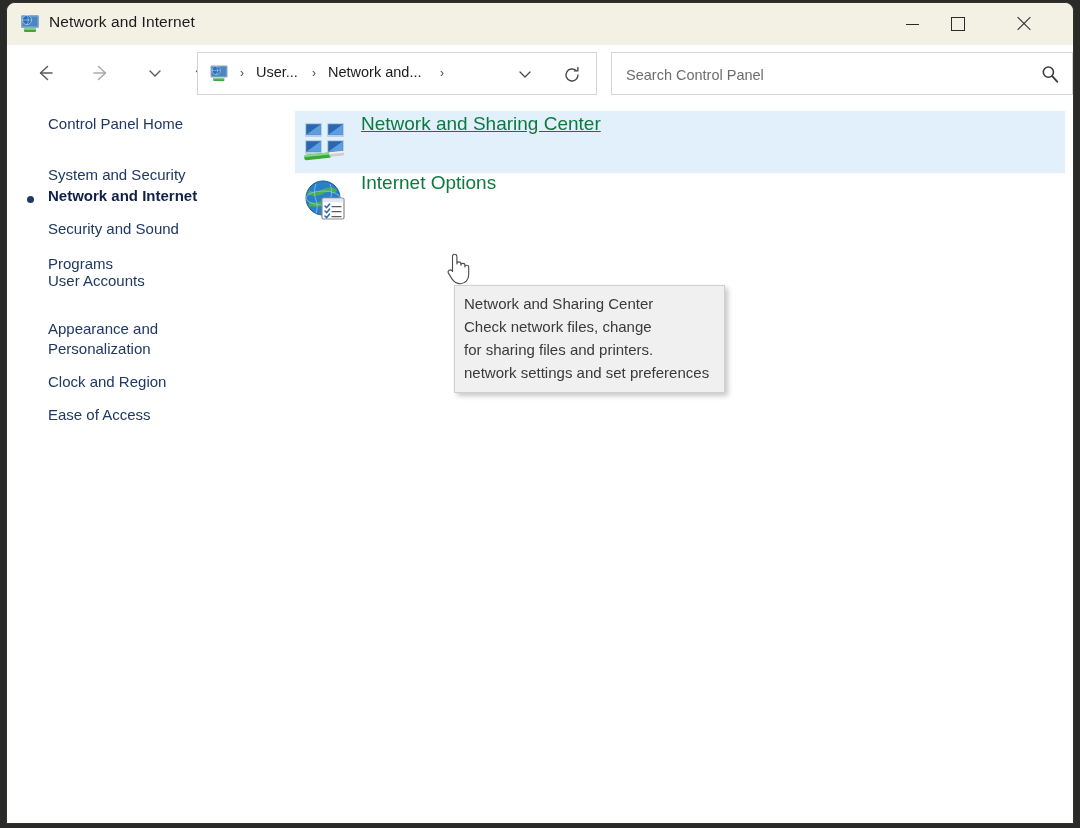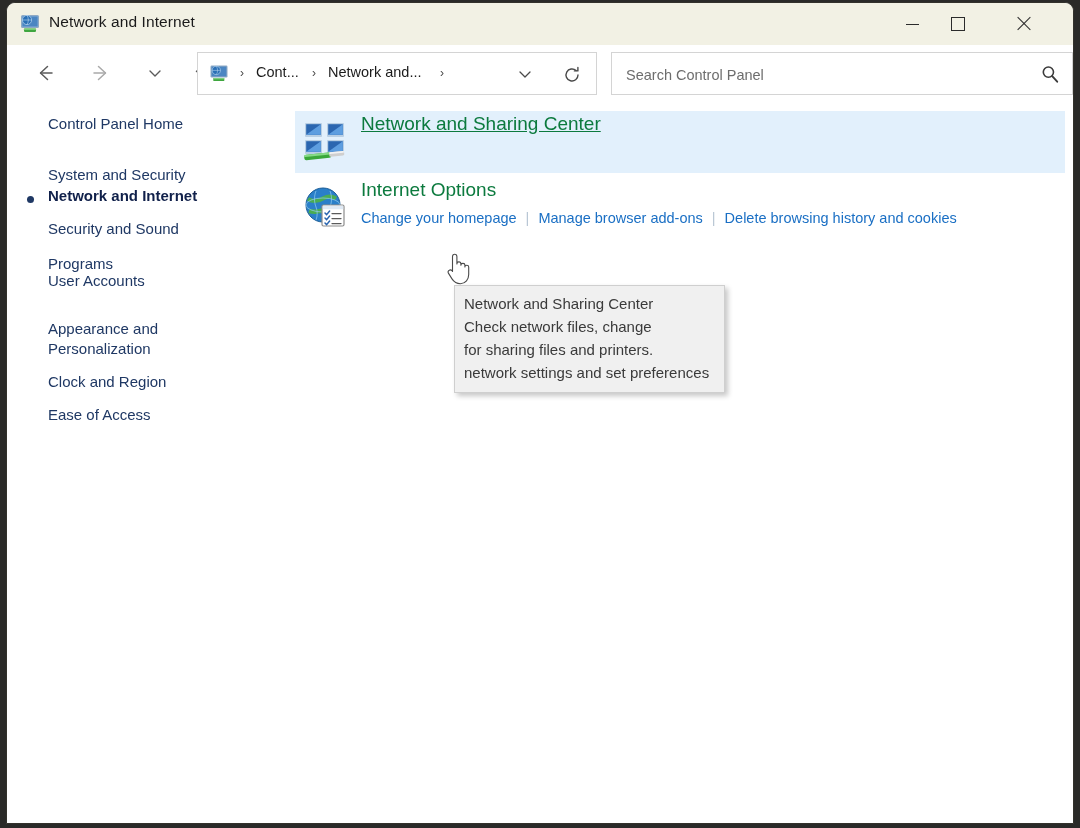--- a/index.html
+++ b/index.html
@@ -379,21 +379,21 @@
         <rect x="1.5" y="1.5" width="17" height="12" rx="1.2" fill="#8ea9c4"></rect>
         <rect x="2.6" y="2.6" width="14.8" height="9.8" fill="#4b86c2"></rect>
         <circle cx="7.3" cy="6.4" r="4.2" fill="#2a6fb5"></circle>
         <circle cx="7.3" cy="6.4" r="4.2" fill="none" stroke="#bcd8f0" stroke-width="0.6"></circle>
         <path d="M3.1 6.4h8.4M7.3 2.2c1.7 2.4 1.7 6 0 8.4" stroke="#bcd8f0" stroke-width="0.55" fill="none"></path>
         <rect x="4.3" y="14" width="11" height="3.1" rx="0.7" fill="#3fa63f"></rect>
         <rect x="4.3" y="14" width="11" height="1.3" fill="#7fd07f"></rect>
       </svg>
 
       <span class="chev" id="crumb-sep1">›</span>
-      <span class="crumb" id="crumb-1">Cont...</span>
+      <span class="crumb" id="crumb-1">User...</span>
       <span class="chev" id="crumb-sep2">›</span>
       <span class="crumb" id="crumb-2">Network and...</span>
       <span class="chev" id="crumb-sep3">›</span>
 
       <div id="addr-dropdown">
         <svg width="18" height="18" viewBox="0 0 18 18">
           <path d="M4 7l5 5 5-5" fill="none" stroke="#4a4a4a" stroke-width="1.3" stroke-linecap="round" stroke-linejoin="round"></path>
         </svg>
       </div>
 
@@ -453,21 +453,21 @@
           <rect x="2" y="36" width="27" height="5.5" rx="2" fill="#3aa83a" transform="rotate(-6 2 36)"></rect>
           <rect x="2" y="36" width="27" height="2.2" rx="1" fill="#86db86" transform="rotate(-6 2 36)"></rect>
           <rect x="27" y="33.4" width="15" height="4.6" rx="1.4" fill="#cfcfcf" transform="rotate(-6 27 33.4)"></rect>
           <rect x="27" y="33.4" width="15" height="1.8" rx="1" fill="#f2f2f2" transform="rotate(-6 27 33.4)"></rect>
         </svg>
 
         <div class="cat-title">Network and Sharing Center</div>
 
       </div>
 
-      <div class="cat-row" style="top:72px">
+      <div class="cat-row" style="top:65px">
         <svg class="cat-icon" viewBox="0 0 46 46">
           <circle cx="21" cy="20" r="17" fill="#2a7fc9"></circle>
           <circle cx="21" cy="20" r="17" fill="none" stroke="#1a5c96" stroke-width="1"></circle>
           <path d="M6 14c5 3 11 2 16-1 4-2.4 8-2 12 .5" fill="none" stroke="#4cb04c" stroke-width="4" opacity=".95"></path>
           <path d="M7 26c6 1.5 12 .5 17-2 3-1.5 7-1 10 1" fill="none" stroke="#4cb04c" stroke-width="4.6" opacity=".95"></path>
           <path d="M14 6c-2 5-2 11 0 16 1.6 4 1.6 9 0 13" fill="none" stroke="#8ec8ef" stroke-width="1" opacity=".75"></path>
           <path d="M28 6c2 5 2 11 0 16-1.6 4-1.6 9 0 13" fill="none" stroke="#8ec8ef" stroke-width="1" opacity=".75"></path>
           <ellipse cx="21" cy="20" rx="17" ry="7" fill="none" stroke="#8ec8ef" stroke-width="1" opacity=".75"></ellipse>
           <rect x="20" y="20" width="22" height="21" rx="1.5" fill="#ffffff" stroke="#8b8b8b" stroke-width="1.2"></rect>
           <rect x="20.8" y="20.8" width="20.4" height="3.4" fill="#dfe9f4"></rect>
@@ -478,23 +478,20 @@
           </g>
           <g stroke="#5b5b5b" stroke-width="1.3" stroke-linecap="round">
             <path d="M30 28.6h9"></path>
               <path d="M30 33.6h9"></path>
               <path d="M30 38.6h9"></path>
           </g>
         </svg>
 
         <div class="cat-title plain">Internet Options</div>
 
-        <div class="cat-links">
-          <a>Change your homepage</a><span class="bar">|</span><a>Manage browser add-ons</a><span class="bar">|</span><a>Delete browsing history and cookies</a>
-        </div>
       </div>
     </div>
 
     <div id="tooltip">
       <div class="tt-line">Network and Sharing Center</div>
       <div class="tt-line">Check network files, change</div>
       <div class="tt-line">for sharing files and printers.</div>
       <div class="tt-line">network settings and set preferences</div>
     </div>
 

